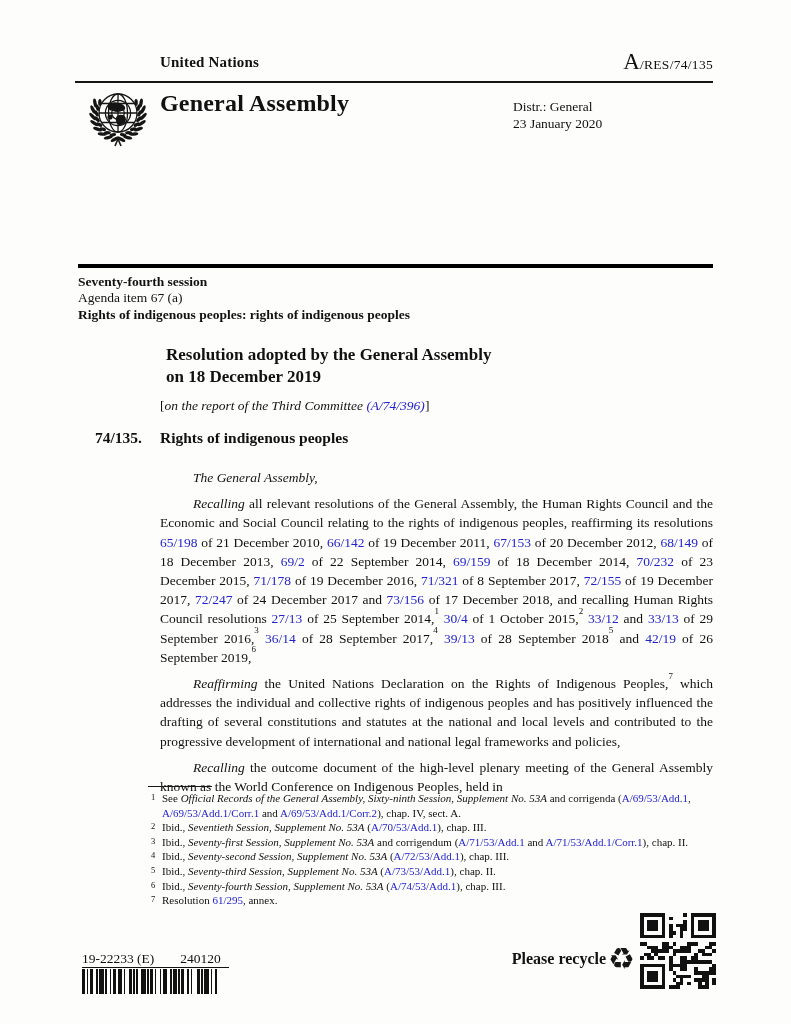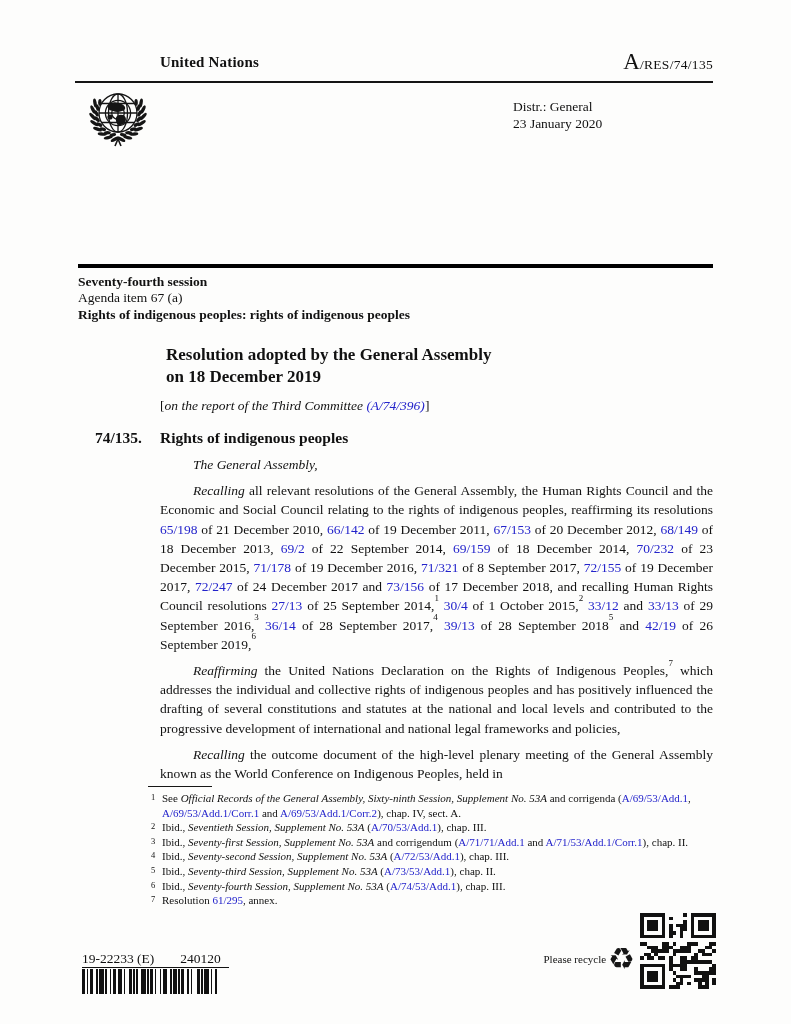--- a/index.html
+++ b/index.html
@@ -20,36 +20,36 @@
   
   .rule-thick { position:absolute; left:78px; top:264px; width:635px; height:4px; background:#000; }
   .session { position:absolute; left:78px; top:274px; font-size:13.5px; line-height:16.4px; }
   .session .b { font-weight:bold; }
   
   .res-title { position:absolute; left:166px; top:344px; font-size:17px; font-weight:bold; line-height:22px; }
   .subtitle { position:absolute; left:160px; top:398px; font-size:13.5px; }
   .res-head { position:absolute; left:95px; top:429px; font-size:15.5px; font-weight:bold; }
   .res-head .res-num { display:inline-block; width:65px; }
   
-  .body-text { position:absolute; left:160px; top:455px; width:553px; font-size:13.5px; line-height:19.2px; text-align:justify; }
+  .body-text { position:absolute; left:160px; top:468px; width:553px; font-size:13.5px; line-height:19.2px; text-align:justify; }
   .body-text p { margin:0 0 7px 0; text-indent:33px; }
   sup.fnref { font-size:9px; line-height:0; position:relative; top:-4px; }
   a.doclink { color:var(--link,#2323cb); text-decoration:none; cursor:pointer; }
   
   .fn-rule { position:absolute; left:148px; top:786px; width:64px; height:1px; background:#161616; }
   .footnotes { position:absolute; left:148px; top:791px; width:566px; font-size:11px; line-height:14.6px; }
   .fn-row { position:relative; padding-left:14px; }
   .fn-num { position:absolute; left:3px; top:-1px; font-size:8.5px; }
   
   .job { position:absolute; left:82px; top:949px; }
   .job-line { display:inline-block; font-size:13.5px; border-bottom:1.5px solid #111; padding-right:8px; }
   .job-code { margin-left:26px;margin-top:12px; }
   .barcode { display:block; margin-top:1px; width:168px; height:25px; }
   .recycle-block { position:absolute; right:156px; top:944px; display:flex; align-items:center; gap:2px; }
-  .recycle-label { font-size:11px; font-weight:normal;margin-left:28px; }
+  .recycle-label { font-size:16px; font-weight:bold;margin-left:28px; }
   .recycle-icon { font-family:"DejaVu Sans", sans-serif; font-size:30px; line-height:1; color:#161616; }
   .qr { position:absolute; left:640px; top:913px; width:76px; height:76px; }
 </style>
 </head>
 <body>
 
 <div class="page">
 
   <div class="org-name">United Nations</div>
   <div class="doc-symbol">
@@ -103,20 +103,21 @@
         <ellipse cx="61.1125977018113" cy="25.571971469493278" rx="1.7" ry="4.6" transform="rotate(25 61.1125977018113 25.571971469493278)" fill="#151515"></ellipse>
         <ellipse cx="15.439447746794734" cy="23.714008348461167" rx="1.7" ry="3.4" transform="rotate(167 15.439447746794734 23.714008348461167)" fill="#151515"></ellipse>
         <ellipse cx="56.56055225320526" cy="23.71400834846116" rx="1.7" ry="3.4" transform="rotate(13 56.56055225320526 23.71400834846116)" fill="#151515"></ellipse>
         <ellipse cx="12.984075249078558" cy="19.02196703138847" rx="1.7" ry="4.6" transform="rotate(170.5 12.984075249078558 19.02196703138847)" fill="#151515"></ellipse>
         <ellipse cx="59.01592475092144" cy="19.021967031388478" rx="1.7" ry="4.6" transform="rotate(9.5 59.01592475092144 19.021967031388478)" fill="#151515"></ellipse>
         <ellipse cx="17.867083915022956" cy="18.448058420543294" rx="1.7" ry="3.4" transform="rotate(182.5 17.867083915022956 18.448058420543294)" fill="#151515"></ellipse>
         <ellipse cx="54.13291608497704" cy="18.448058420543287" rx="1.7" ry="3.4" transform="rotate(-2.5 54.13291608497704 18.448058420543287)" fill="#151515"></ellipse>
       </svg>
   </div>
 
+  <div class="ga-title">General Assembly</div>
   <div class="distr">
     <div>Distr.: General</div>
     <div>23 January 2020</div>
   </div>
 
   <div class="rule-thick"></div>
   <div class="session">
     <div class="b">Seventy-fourth session</div>
     <div>Agenda item 67 (a)</div>
     <div class="b">Rights of indigenous peoples: rights of indigenous peoples</div>
@@ -135,21 +136,21 @@
       <p><span style="font-style: italic;">The General Assembly,</span></p>
       <p><span style="font-style: italic;">Recalling</span><span> all relevant resolutions of the General Assembly, the Human Rights Council and the Economic and Social Council relating to the rights of indigenous peoples, reaffirming its resolutions </span><a class="doclink">65/198</a><span> of 21 December 2010, </span><a class="doclink">66/142</a><span> of 19 December 2011, </span><a class="doclink">67/153</a><span> of 20 December 2012, </span><a class="doclink">68/149</a><span> of 18 December 2013, </span><a class="doclink">69/2</a><span> of 22 September 2014, </span><a class="doclink">69/159</a><span> of 18 December 2014, </span><a class="doclink">70/232</a><span> of 23 December 2015, </span><a class="doclink">71/178</a><span> of 19 December 2016, </span><a class="doclink">71/321</a><span> of 8 September 2017, </span><a class="doclink">72/155</a><span> of 19 December 2017, </span><a class="doclink">72/247</a><span> of 24 December 2017 and </span><a class="doclink">73/156</a><span> of 17 December 2018, and recalling Human Rights Council resolutions </span><a class="doclink">27/13</a><span> of 25 September 2014,</span><sup class="fnref">1</sup><span> </span><a class="doclink">30/4</a><span> of 1 October 2015,</span><sup class="fnref">2</sup><span> </span><a class="doclink">33/12</a><span> and </span><a class="doclink">33/13</a><span> of 29 September 2016,</span><sup class="fnref">3</sup><span> </span><a class="doclink">36/14</a><span> of 28 September 2017,</span><sup class="fnref">4</sup><span> </span><a class="doclink">39/13</a><span> of 28 September 2018</span><sup class="fnref">5</sup><span> and </span><a class="doclink">42/19</a><span> of 26 September 2019,</span><sup class="fnref">6</sup></p>
       <p><span style="font-style: italic;">Reaffirming</span><span> the United Nations Declaration on the Rights of Indigenous Peoples,</span><sup class="fnref">7</sup><span> which addresses the individual and collective rights of indigenous peoples and has positively influenced the drafting of several constitutions and statutes at the national and local levels and contributed to the progressive development of international and national legal frameworks and policies,</span></p>
       <p><span style="font-style: italic;">Recalling</span><span> the outcome document of the high-level plenary meeting of the General Assembly known as the World Conference on Indigenous Peoples, held in</span></p>
     </div>
 
   <div class="fn-rule"></div>
   <div class="footnotes" id="footnotes">
       <div class="fn-row"><span class="fn-num">1</span><span><span>See </span><span style="font-style: italic;">Official Records of the General Assembly, Sixty-ninth Session, Supplement No. 53A</span><span> and corrigenda (</span><a class="doclink">A/69/53/Add.1</a><span>, </span><a class="doclink">A/69/53/Add.1/Corr.1</a><span> and </span><a class="doclink">A/69/53/Add.1/Corr.2</a><span>), chap. IV, sect. A.</span></span></div>
       <div class="fn-row"><span class="fn-num">2</span><span><span>Ibid., </span><span style="font-style: italic;">Seventieth Session, Supplement No. 53A</span><span> (</span><a class="doclink">A/70/53/Add.1</a><span>), chap. III.</span></span></div>
-      <div class="fn-row"><span class="fn-num">3</span><span><span>Ibid., </span><span style="font-style: italic;">Seventy-first Session, Supplement No. 53A</span><span> and corrigendum (</span><a class="doclink">A/71/71/Add.1</a><span> and </span><a class="doclink">A/71/53/Add.1/Corr.1</a><span>), chap. II.</span></span></div>
+      <div class="fn-row"><span class="fn-num">3</span><span><span>Ibid., </span><span style="font-style: italic;">Seventy-first Session, Supplement No. 53A</span><span> and corrigendum (</span><a class="doclink">A/71/53/Add.1</a><span> and </span><a class="doclink">A/71/53/Add.1/Corr.1</a><span>), chap. II.</span></span></div>
       <div class="fn-row"><span class="fn-num">4</span><span><span>Ibid., </span><span style="font-style: italic;">Seventy-second Session, Supplement No. 53A</span><span> (</span><a class="doclink">A/72/53/Add.1</a><span>), chap. III.</span></span></div>
       <div class="fn-row"><span class="fn-num">5</span><span><span>Ibid., </span><span style="font-style: italic;">Seventy-third Session, Supplement No. 53A</span><span> (</span><a class="doclink">A/73/53/Add.1</a><span>), chap. II.</span></span></div>
       <div class="fn-row"><span class="fn-num">6</span><span><span>Ibid., </span><span style="font-style: italic;">Seventy-fourth Session, Supplement No. 53A</span><span> (</span><a class="doclink">A/74/53/Add.1</a><span>), chap. III.</span></span></div>
       <div class="fn-row"><span class="fn-num">7</span><span><span>Resolution </span><a class="doclink">61/295</a><span>, annex.</span></span></div>
     </div>
 
   <div class="job">
     <div class="job-line">
       <span>19-22233 (E)</span><span class="job-code">240120</span>
     </div>

